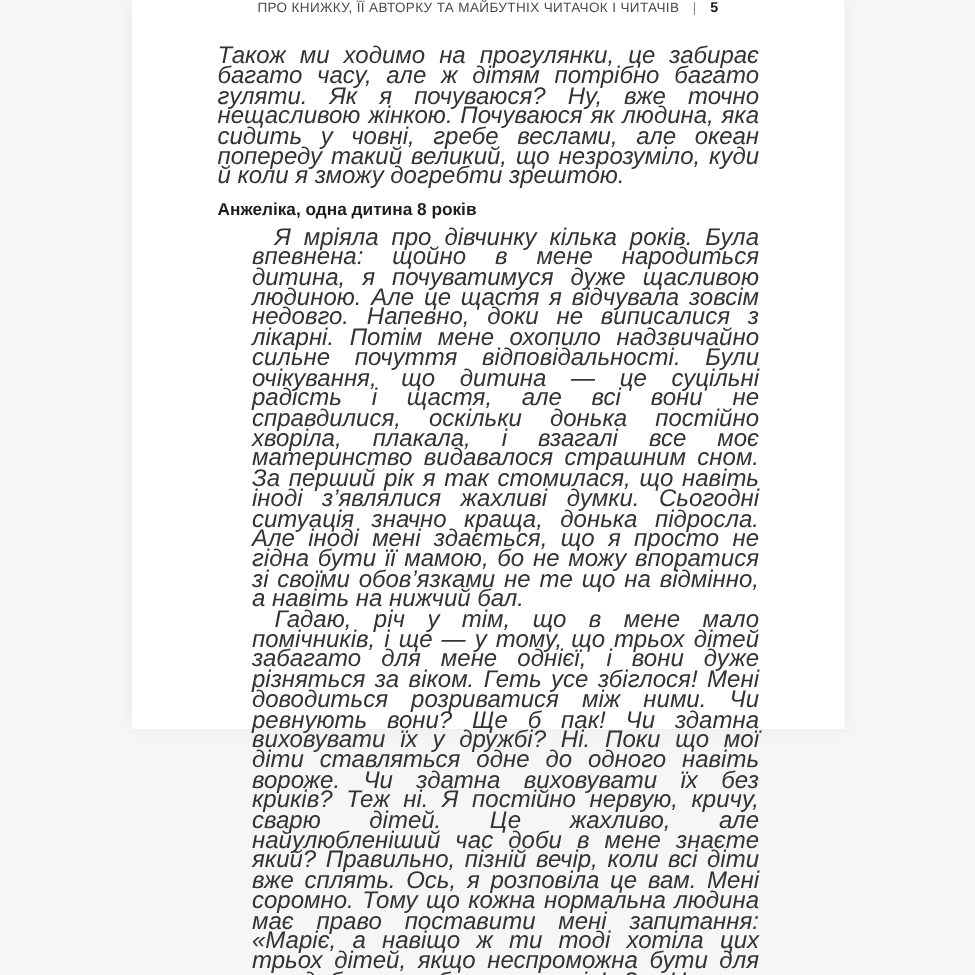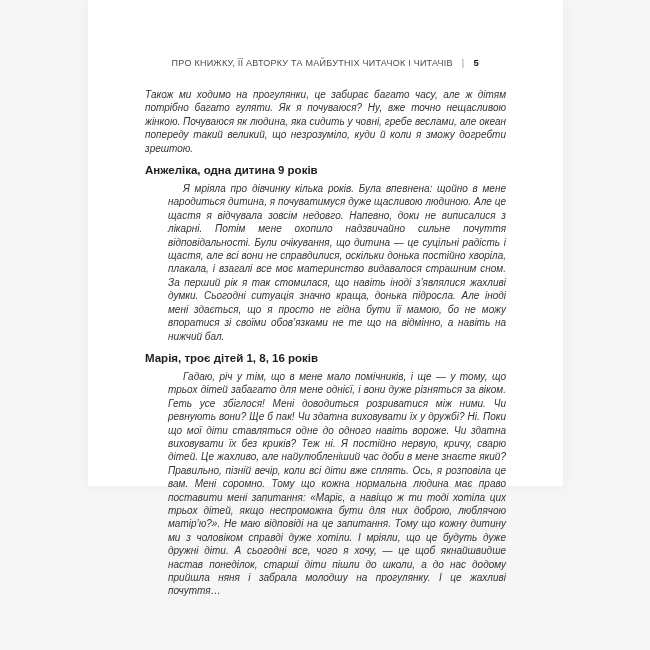--- a/index.html
+++ b/index.html
@@ -18,21 +18,20 @@
   }
   .page {
     position: absolute;
     left: 88px;
     top: 0;
     width: 475px;
     height: 486px;
     background: #ffffff;
     box-shadow: 0 0 14px rgba(0,0,0,0.05);
     box-sizing: border-box;
-    padding-top: 57px;
   }
   .running-header {
     display: flex;
     justify-content: flex-end;
     align-items: baseline;
     margin: 0 84px 0 57px;
     color: #4a4a4a;
     font-size: 9px;
     letter-spacing: 0.25px;
     text-transform: uppercase;
@@ -49,21 +48,21 @@
     font-size: 9.5px;
   }
   .body-col {
     margin: 20px 57px 0 57px;
     width: 361px;
     box-sizing: border-box;
   }
   p.quote {
     margin: 0;
     font-style: italic;
-    font-size: 10px;
+    font-size: 16px;
     line-height: 13.4px;
     color: #333333;
     text-align: justify;
     text-justify: inter-word;
   }
   p.quote.indent {
     text-indent: 15px;
     margin-left: 23px;
   }
   h2.sub {
@@ -83,23 +82,22 @@
 
     <div class="running-header">
       <span>ПРО КНИЖКУ, ЇЇ АВТОРКУ ТА МАЙБУТНІХ ЧИТАЧОК І ЧИТАЧІВ</span>
       <span class="sep">|</span>
       <span class="pagenum">5</span>
     </div>
 
     <div class="body-col">
       <p class="quote">Також ми ходимо на прогулянки, це забирає багато часу, але ж дітям потрібно багато гуляти. Як я почуваюся? Ну, вже точно нещасливою жінкою. Почуваюся як людина, яка сидить у човні, гребе веслами, але океан попереду такий великий, що незрозуміло, куди й коли я зможу догребти зрештою.</p>
 
-      <h2 class="sub">Анжеліка, одна дитина 9 років</h2>
+      <h2 class="sub">Анжеліка, одна дитина 8 років</h2>
 
       <p class="quote indent">Я мріяла про дівчинку кілька років. Була впевнена: щойно в мене народиться дитина, я почуватимуся дуже щасливою людиною. Але це щастя я відчувала зовсім недовго. Напевно, доки не виписалися з лікарні. Потім мене охопило надзвичайно сильне почуття відповідальності. Були очікування, що дитина — це суцільні радість і щастя, але всі вони не справдилися, оскільки донька постійно хворіла, плакала, і взагалі все моє материнство видавалося страшним сном. За перший рік я так стомилася, що навіть іноді з’являлися жахливі думки. Сьогодні ситуація значно краща, донька підросла. Але іноді мені здається, що я просто не гідна бути її мамою, бо не можу впоратися зі своїми обов’язками не те що на відмінно, а навіть на нижчий бал.</p>
 
-      <h2 class="sub">Марія, троє дітей 1, 8, 16 років</h2>
 
       <p class="quote indent">Гадаю, річ у тім, що в мене мало помічників, і ще — у тому, що трьох дітей забагато для мене однієї, і вони дуже різняться за віком. Геть усе збіглося! Мені доводиться розриватися між ними. Чи ревнують вони? Ще б пак! Чи здатна виховувати їх у дружбі? Ні. Поки що мої діти ставляться одне до одного навіть вороже. Чи здатна виховувати їх без криків? Теж ні. Я постійно нервую, кричу, сварю дітей. Це жахливо, але найулюбленіший час доби в мене знаєте який? Правильно, пізній вечір, коли всі діти вже сплять. Ось, я розповіла це вам. Мені соромно. Тому що кожна нормальна людина має право поставити мені запитання: «Маріє, а навіщо ж ти тоді хотіла цих трьох дітей, якщо неспроможна бути для них доброю, люблячою матір’ю?». Не маю відповіді на це запитання. Тому що кожну дитину ми з чоловіком справді дуже хотіли. І мріяли, що це будуть дуже дружні діти. А сьогодні все, чого я хочу, — це щоб якнайшвидше настав понеділок, старші діти пішли до школи, а до нас додому прийшла няня і забрала молодшу на прогулянку. І це жахливі почуття…</p>
     </div>
 
   </div>
 </div>
 
 </body></html>

